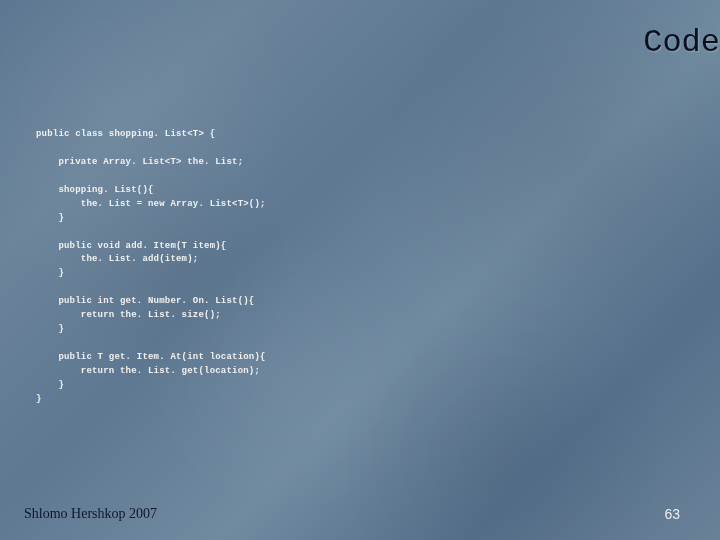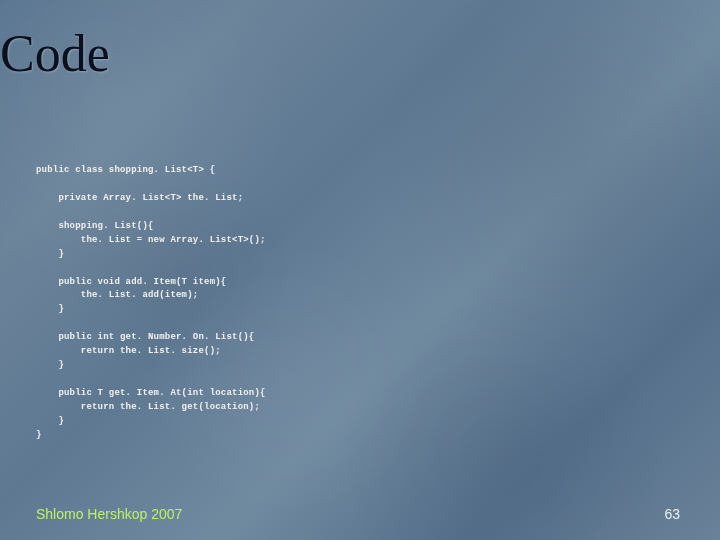--- a/index.html
+++ b/index.html
@@ -26,46 +26,45 @@
       radial-gradient(circle at 40% 70%, rgba(255,255,255,0.04) 0%, transparent 25%),
       radial-gradient(circle at 70% 85%, rgba(0,0,0,0.05) 0%, transparent 25%),
       radial-gradient(circle at 25% 50%, rgba(0,0,0,0.04) 0%, transparent 20%);
     pointer-events: none;
   }
   .title {
     position: absolute;
     top: 24px;
     left: 0;
     right: 0;
-    text-align: left;
-    font-size: 52px;
+    text-align: right;
+    font-size: 32px;
     color: #0a1020;
     text-shadow: 1px 1px 2px rgba(255,255,255,0.25);
-    font-family: Liberation Serif, serif;
+    font-family: Liberation Mono, monospace;
   }
   .code {
     position: absolute;
     top: 128px;
     left: 36px;
     font-family: "Courier New", Courier, monospace;
     font-size: 9px;
     line-height: 1.55;
     color: #f0f0f0;
     font-weight: bold;
     white-space: pre;
     letter-spacing: 0.2px;
-    margin-top: 36px;
   }
   .footer-left {
     position: absolute;
     bottom: 18px;
-    left: 36px;
-    font-family: Liberation Sans, sans-serif;
+    left: 24px;
+    font-family: Liberation Serif, serif;
     font-size: 14px;
-    color: #bef264;
+    color: #0f172a;
   }
   .footer-right {
     position: absolute;
     bottom: 18px;
     right: 40px;
     font-family: Liberation Sans, sans-serif;
     font-size: 14px;
     color: #eceff2;
   }
 </style>

